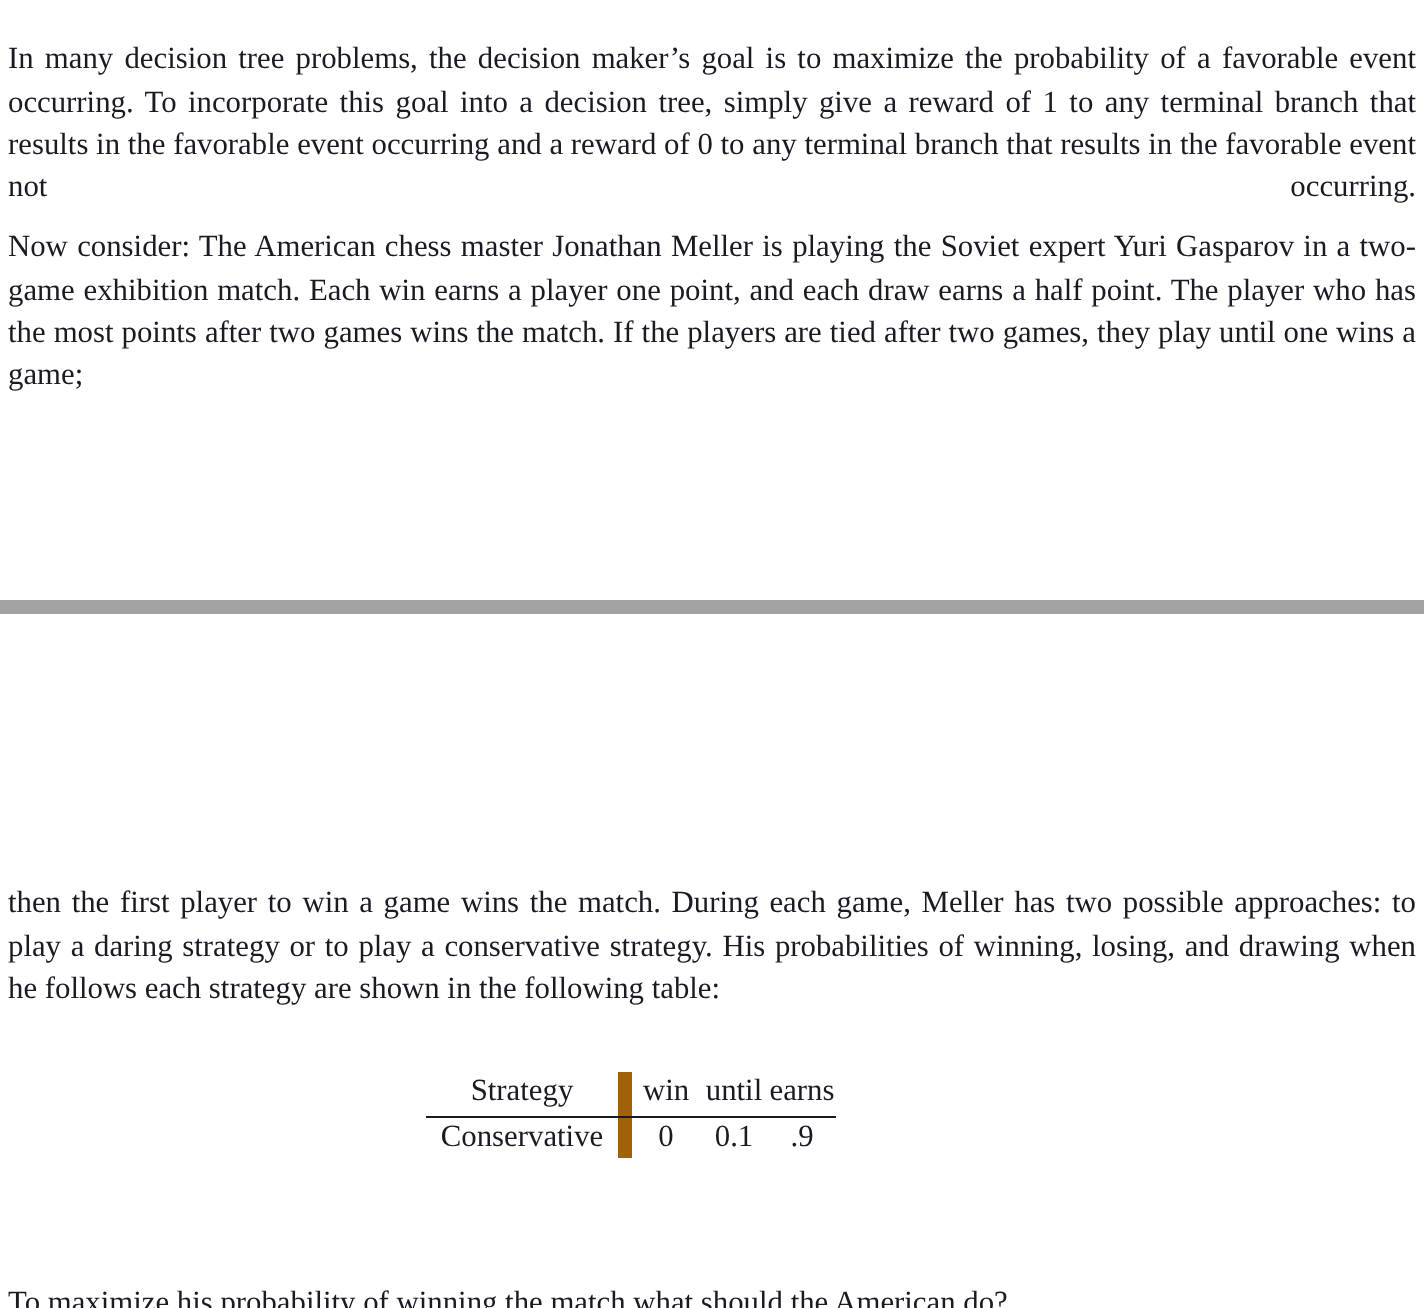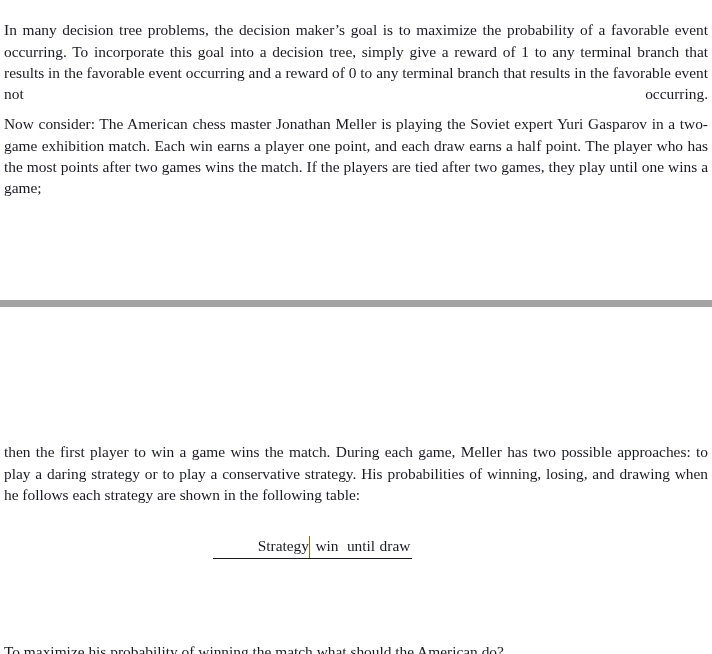--- a/index.html
+++ b/index.html
@@ -68,28 +68,28 @@
     line-height: 19px;
     color: #1a1a24;
   }
   table.probtable td {
     padding: 0;
     white-space: nowrap;
     vertical-align: baseline;
   }
   
   td.lbl {
-    text-align: right;
+    text-align: center;
     padding-right: 16px;
     min-width: 96px;
     height: 20px;
   }
   
   td.vrule {
-    border-left: 1px solid #a16207;
+    border-left: 7px solid #a16207;
     padding-left: 12px;
     margin-left: 26px;
   }
   td.num {
     text-align: center;
     min-width: 34px;
     padding-right: 14px;
     height: 20px;
   }
   tr.header-row td {
@@ -123,26 +123,32 @@
 
   <p class="para normal-last" id="para-cont">then the first player to win a game wins the match. During each game, Meller has two possible approaches: to play a daring strategy or to play a conservative strategy. His probabilities of winning, losing, and drawing when he follows each strategy are shown in the following table:</p>
 
   <div class="table-wrap">
     <table class="probtable">
       <tbody>
         <tr class="header-row">
           <td class="lbl">Strategy</td>
           <td class="num vrule">win</td>
           <td class="num">until</td>
-          <td class="num">draw</td>
+          <td class="num">earns</td>
         </tr>
         <tr class="rule-row">
           <td colspan="4">
             <hr class="hrule">
           </td>
+        </tr>
+        <tr>
+          <td class="lbl">Conservative</td>
+          <td class="num vrule">0</td>
+          <td class="num">0.1</td>
+          <td class="num">.9</td>
         </tr>
       </tbody>
     </table>
   </div>
 
   <p class="para normal-last" id="para-question">To maximize his probability of winning the match what should the American do?</p>
 
 </div>
 
 </body></html>

